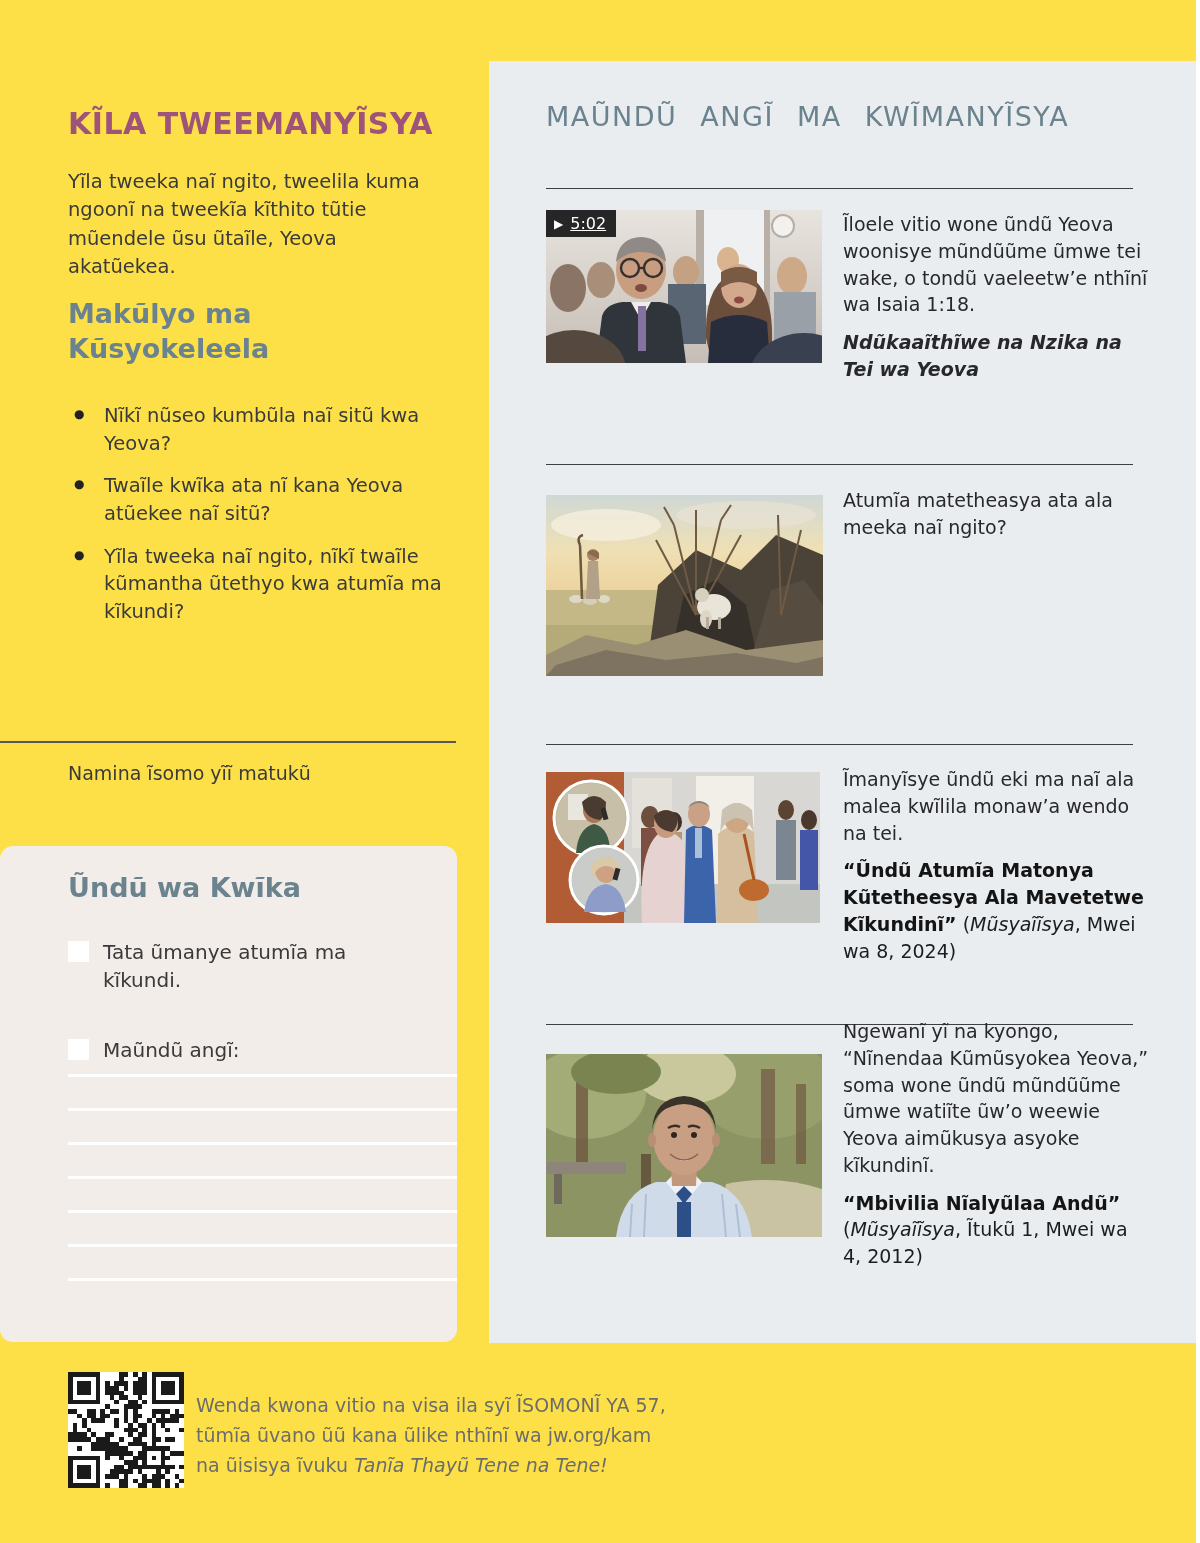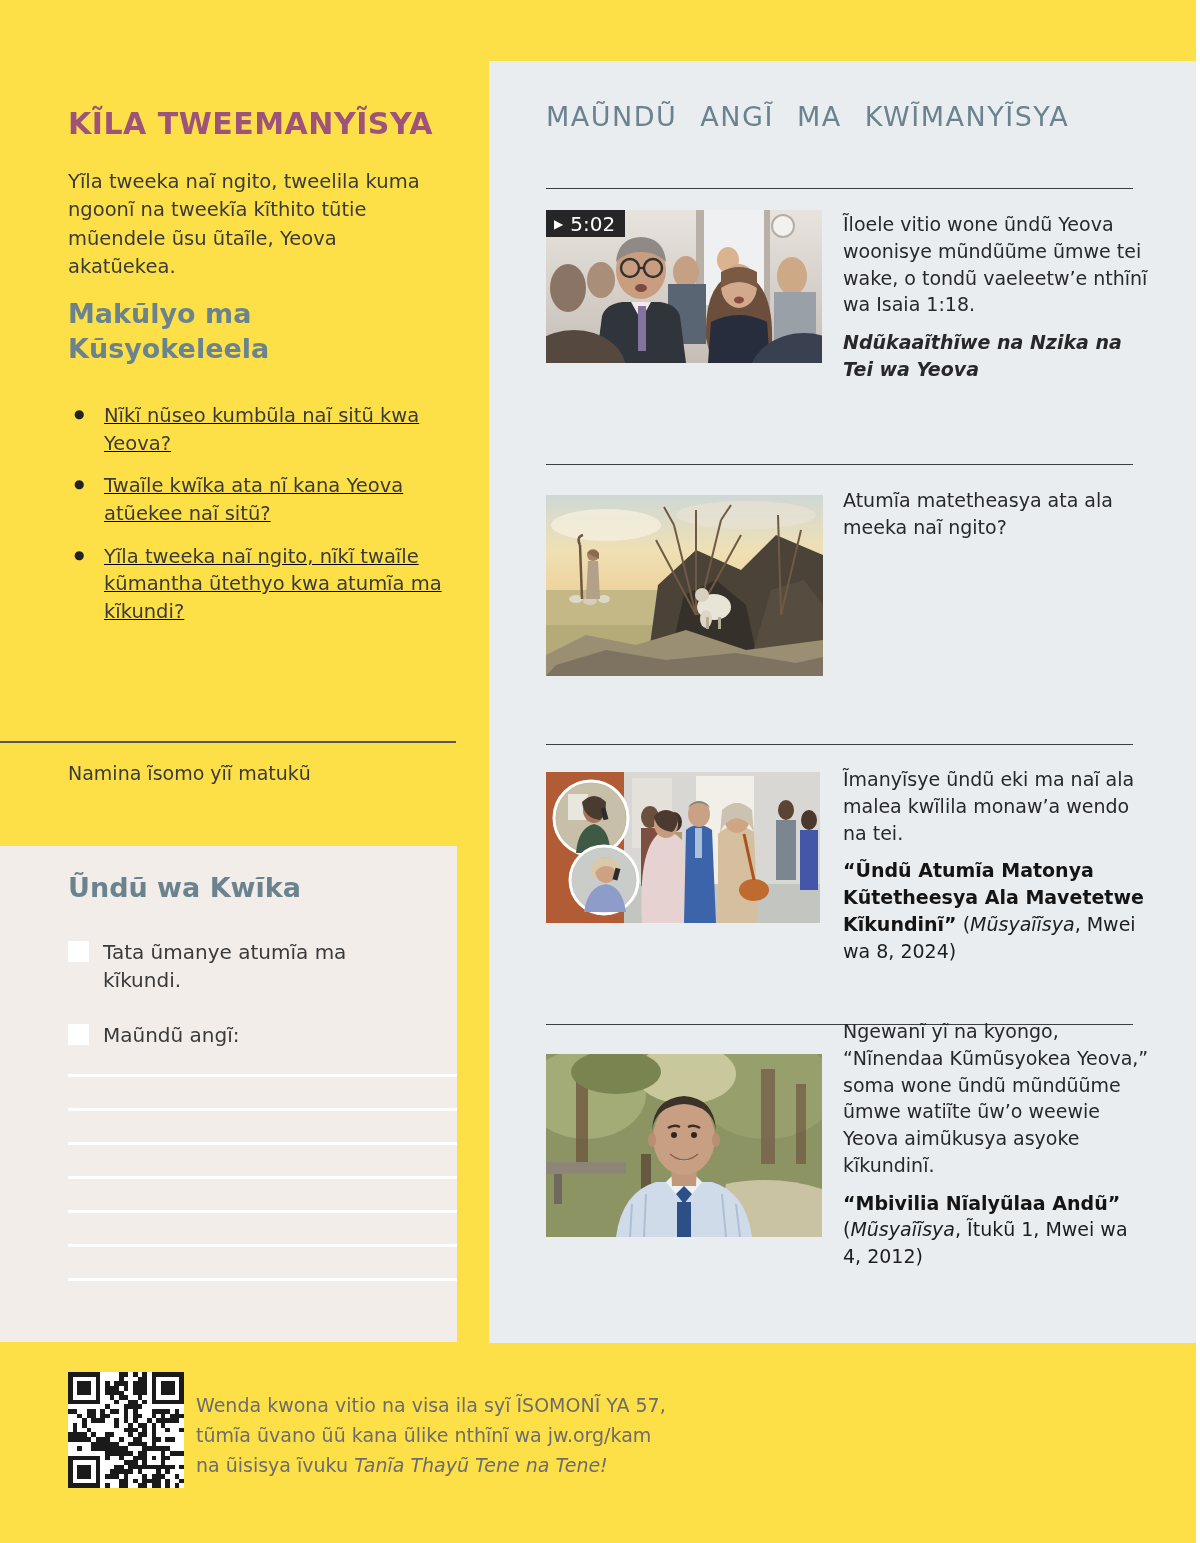--- a/index.html
+++ b/index.html
@@ -17,33 +17,33 @@
   body{font-family:"DejaVu Sans","Liberation Sans",sans-serif;}
   .page{position:relative;width:1196px;height:1543px;background:#fde047;overflow:hidden;}
 
   
   .l-title{position:absolute;left:68px;top:106px;width:400px;
     font-size:30px;font-weight:bold;color:var(--purple);letter-spacing:.5px;}
   .l-intro{position:absolute;left:68px;top:168px;width:378px;
     font-size:19.5px;line-height:1.45;color:var(--body);}
   .l-subhead{position:absolute;left:68px;top:296px;width:250px;
     font-size:27px;font-weight:bold;color:var(--teal);line-height:1.3;}
-  .l-questions{position:absolute;left:74px;top:402px;width:392px;list-style:none;text-decoration:underline;}
+  .l-questions{position:absolute;left:74px;top:402px;width:392px;list-style:none;}
   .l-questions li{position:relative;padding-left:30px;margin-bottom:15px;
     font-size:19.5px;line-height:1.42;color:var(--body);}
   .l-questions li::before{content:"●";position:absolute;left:0;top:4px;font-size:12px;color:#222;}
   .l-rule{position:absolute;left:0;top:741px;width:456px;height:2px;background:#55575a;}
   .l-note{position:absolute;left:68px;top:762px;width:380px;
     font-size:19px;color:var(--body);}
-  .todo-box{position:absolute;left:0;top:846px;width:457px;height:496px;background:var(--beige);}
+  .todo-box{position:absolute;left:0;top:846px;width:457px;height:496px;background:var(--beige);border-radius:13px;}
   .todo-head{position:absolute;left:68px;top:26px;width:320px;
     font-size:27px;font-weight:bold;color:var(--teal);}
   .todo-item{position:absolute;left:68px;display:flex;align-items:flex-start;width:360px;}
   .todo-item.row1{top:92px;}
-  .todo-item.row2{top:175px;}
+  .todo-item.row2{top:190px;}
   .todo-check{flex:0 0 21px;width:21px;height:21px;background:#fff;margin-top:3px;}
   .todo-label{margin-left:14px;font-size:20px;line-height:1.4;color:var(--body);width:280px;}
   .write-lines{position:absolute;left:68px;top:228px;width:389px;}
   .write-line{height:3px;background:#fff;margin-bottom:31px;}
 
   
   .panel{position:absolute;left:489px;top:61px;width:711px;height:1282px;background:var(--panel);}
   .r-heading{position:absolute;left:57px;top:40px;width:620px;
     font-size:27px;font-weight:normal;color:var(--teal);
     letter-spacing:1.5px;word-spacing:13px;white-space:nowrap;}
@@ -53,21 +53,21 @@
   .thumb{position:absolute;left:57px;overflow:hidden;}
   .thumb svg{display:block;}
   .thumb-1{top:149px;width:276px;height:153px;}
   .thumb-2{top:434px;width:277px;height:181px;}
   .thumb-3{top:711px;width:274px;height:151px;}
   .thumb-4{top:993px;width:276px;height:183px;}
 
   .badge{position:absolute;left:0;top:0;height:27px;background:rgba(22,22,24,.92);
     display:flex;align-items:center;padding:0 10px 0 8px;}
   .badge .play{color:#fff;font-size:12px;margin-right:7px;line-height:1;}
-  .badge .dur{color:#fff;font-size:20px;line-height:1;}
+  .badge .dur{color:#fff;font-size:16px;line-height:1;text-decoration:underline;}
 
   .sec-text{position:absolute;left:354px;width:306px;}
   .text-1{top:150px;} .text-2{top:426px;} .text-3{top:705px;} .text-4{top:957px;}
   .sec-text p{font-size:19px;line-height:1.41;color:var(--rbody);margin:0 0 11px;}
   .sec-text p.bold-ref{color:var(--dark);}
   .sec-text strong{font-weight:bold;color:var(--dark);}
   .vid-title{font-weight:bold;font-style:italic;color:var(--dark);}
   .ref{font-weight:normal;color:#1d1d1f;}
   .ref em{font-style:italic;}
 

